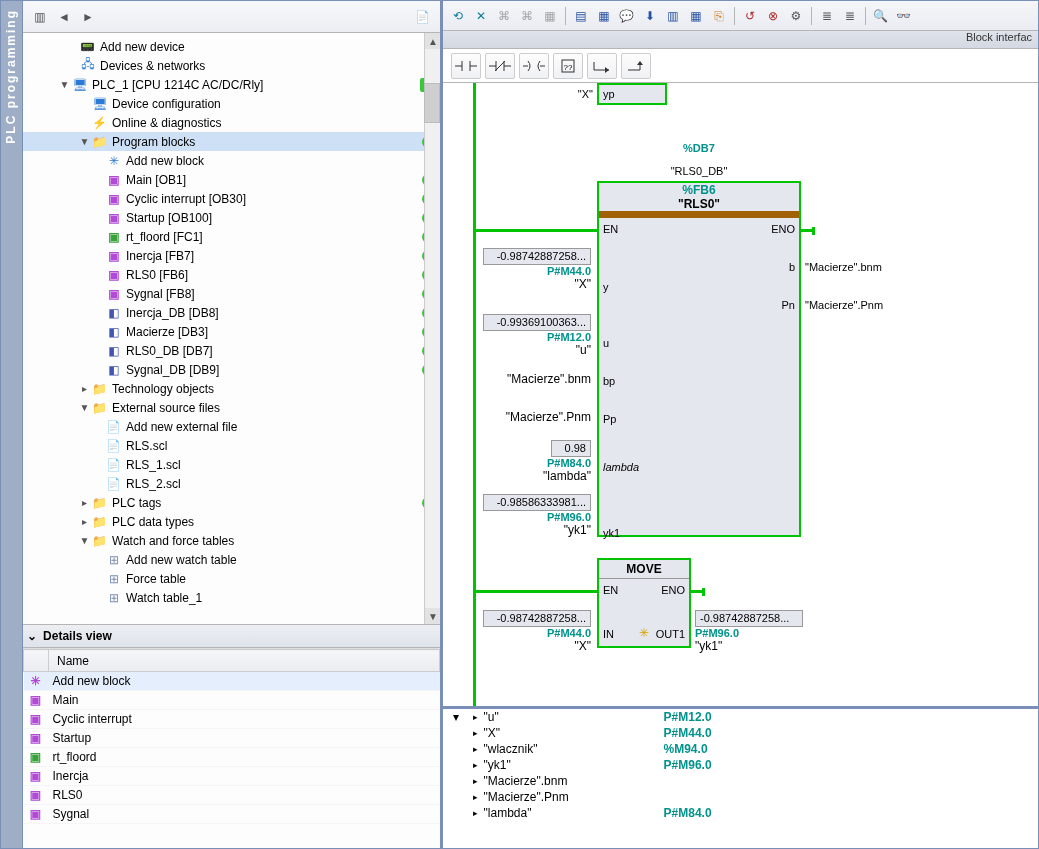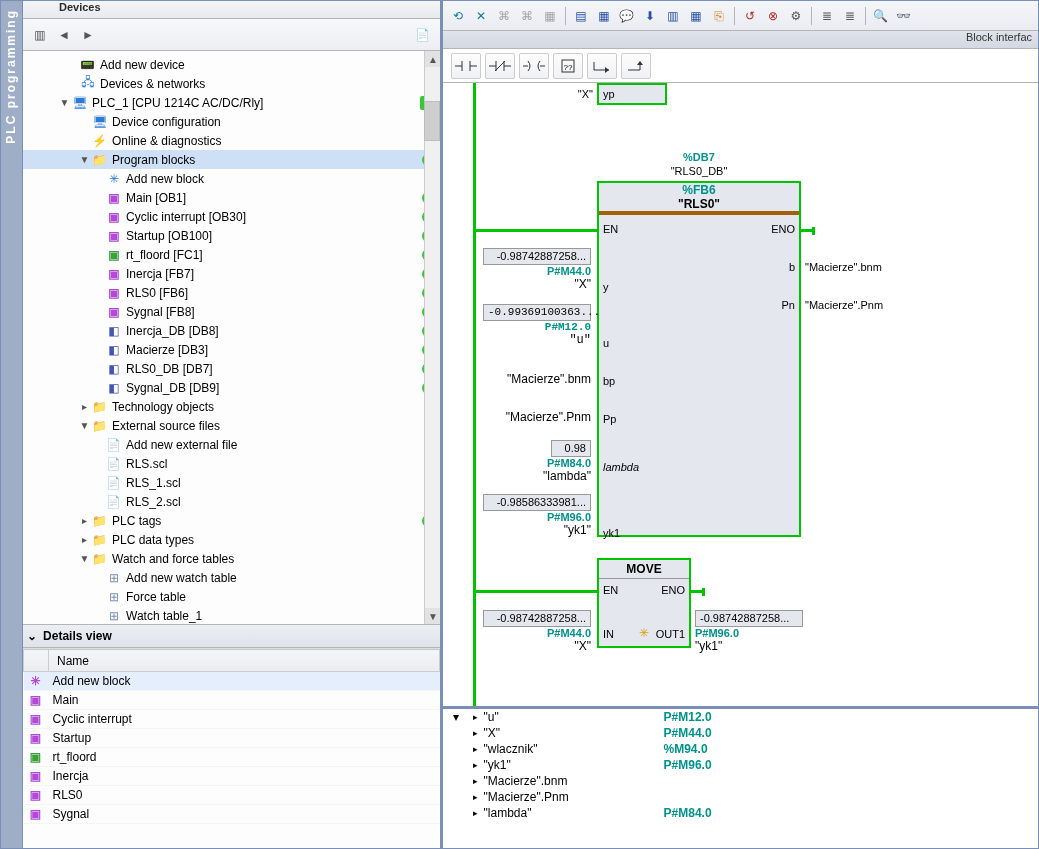--- a/index.html
+++ b/index.html
@@ -90,21 +90,20 @@
 </style>
 </head>
 <body>
 
 <div class="app">
   <div class="sidebar-tab">
     <span class="tab-label">PLC programming</span>
   </div>
 
   <div class="left-pane">
-    <div class="pane-header">Devices</div>
     <div class="toolbar">
       <div class="tb-btn">▥</div>
       <div class="tb-btn">◄</div>
       <div class="tb-btn">►</div>
       <div class="tb-spacer"></div>
       <div class="tb-btn">📄</div>
     </div>
     <div class="tree-wrap">
       <div class="tree" id="tree">
           <div class="tree-row">
@@ -436,25 +435,25 @@
 
     <div class="diagram-area">
       <div class="rail-top">
         <div class="rail"></div>
 
         <div class="small-box" style="left:154px;top:0;width:70px;height:22px;">
           <span class="port-label l" style="top:3px;">"X"</span>
           <span class="in-port" style="top:3px;">yp</span>
         </div>
 
-        <div class="fb-label-above teal-lbl" style="top:68px;left:154px;width:204px;">%DB7</div>
+        <div class="fb-label-above teal-lbl" style="top:59px;left:154px;width:204px;">%DB7</div>
         <div class="fb-label-above" style="top:82px;left:154px;width:204px;">"RLS0_DB"</div>
 
         <div class="fb-box green" style="left:154px;top:98px;width:204px;height:356px;">
-          <div style="text-align:center;border-bottom:4px solid #a16207;background:#e5e7ef;">
+          <div style="text-align:center;border-bottom:7px solid #a16207;background:#e5e7ef;">
             <span class="teal-lbl">%FB6</span><br>
             <b>"RLS0"</b>
           </div>
           <span class="in-port" style="top:40px;">EN</span>
           <span class="out-port" style="top:40px;">ENO</span>
           <div class="rail-h" style="left:-126px;top:46px;width:126px;border-top-width:3px;"></div>
           <div style="position:absolute;left:100%;top:46px;width:14px;height:0;border-top:3px solid #00c400;">
               <div style="position:absolute;right:-2px;top:-5px;width:3px;height:8px;background:#00c400;"></div>
             </div>
 
@@ -469,21 +468,21 @@
           <span class="in-port" style="top:230px;">Pp</span>
           <span class="in-port" style="top:278px;font-style:italic;">lambda</span>
           <span class="in-port" style="top:344px;text-align:right;">yk1</span>
         </div>
 
         <div class="val-stack" style="left:40px;top:165px;width:108px;">
           <div class="val-box">-0.98742887258...</div>
           <div class="addr">P#M44.0</div>
           <div>"X"</div>
         </div>
-        <div class="val-stack" style="left:40px;top:221px;width:108px;font-family:Liberation Mono, monospace;">
+        <div class="val-stack" style="left:40px;top:231px;width:108px;">
           <div class="val-box">-0.99369100363...</div>
           <div class="addr">P#M12.0</div>
           <div>"u"</div>
         </div>
         <div class="val-stack" style="left:40px;top:290px;width:108px;">
           <div>"Macierze".bnm</div>
         </div>
         <div class="val-stack" style="left:40px;top:328px;width:108px;">
           <div>"Macierze".Pnm</div>
         </div>

